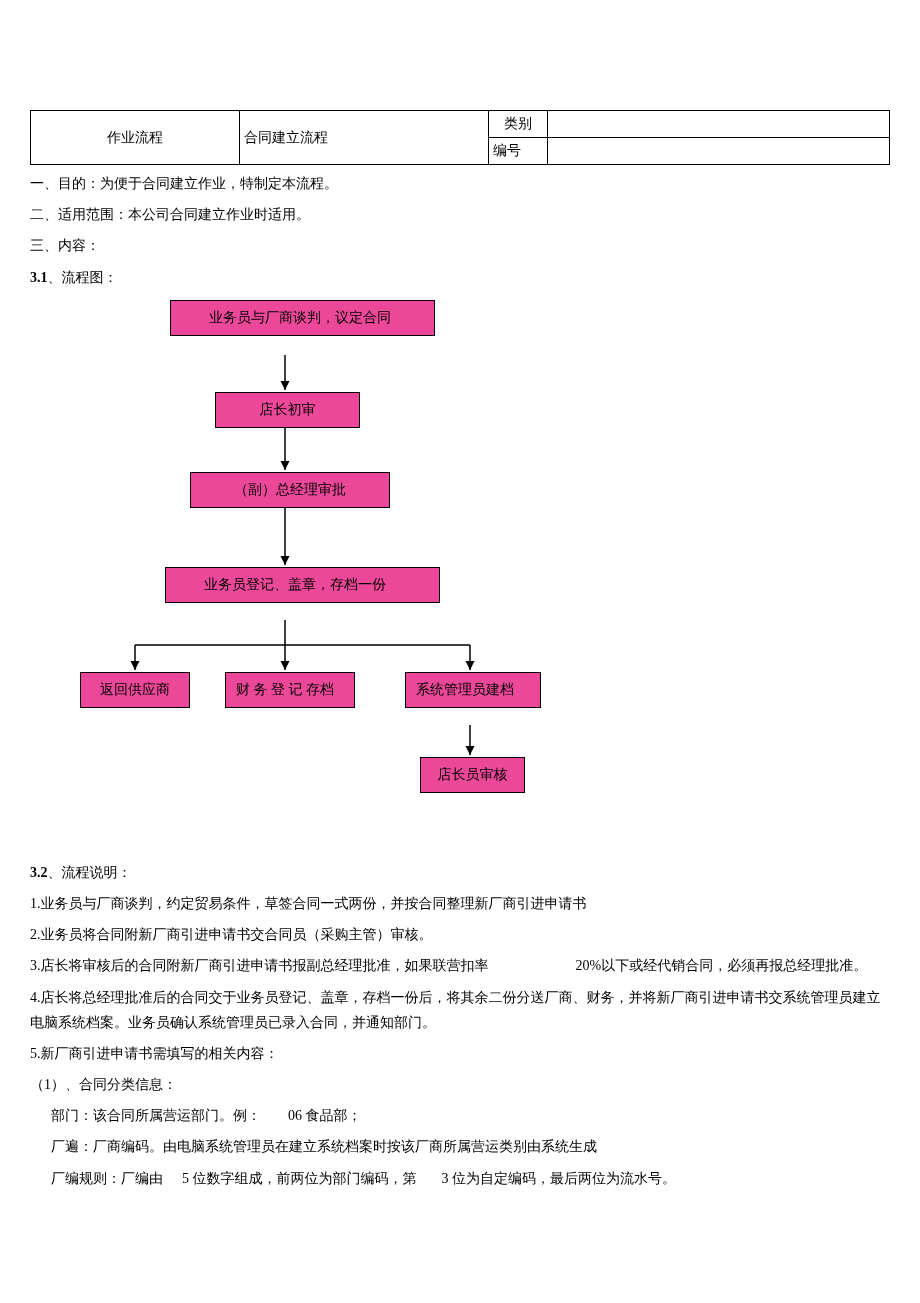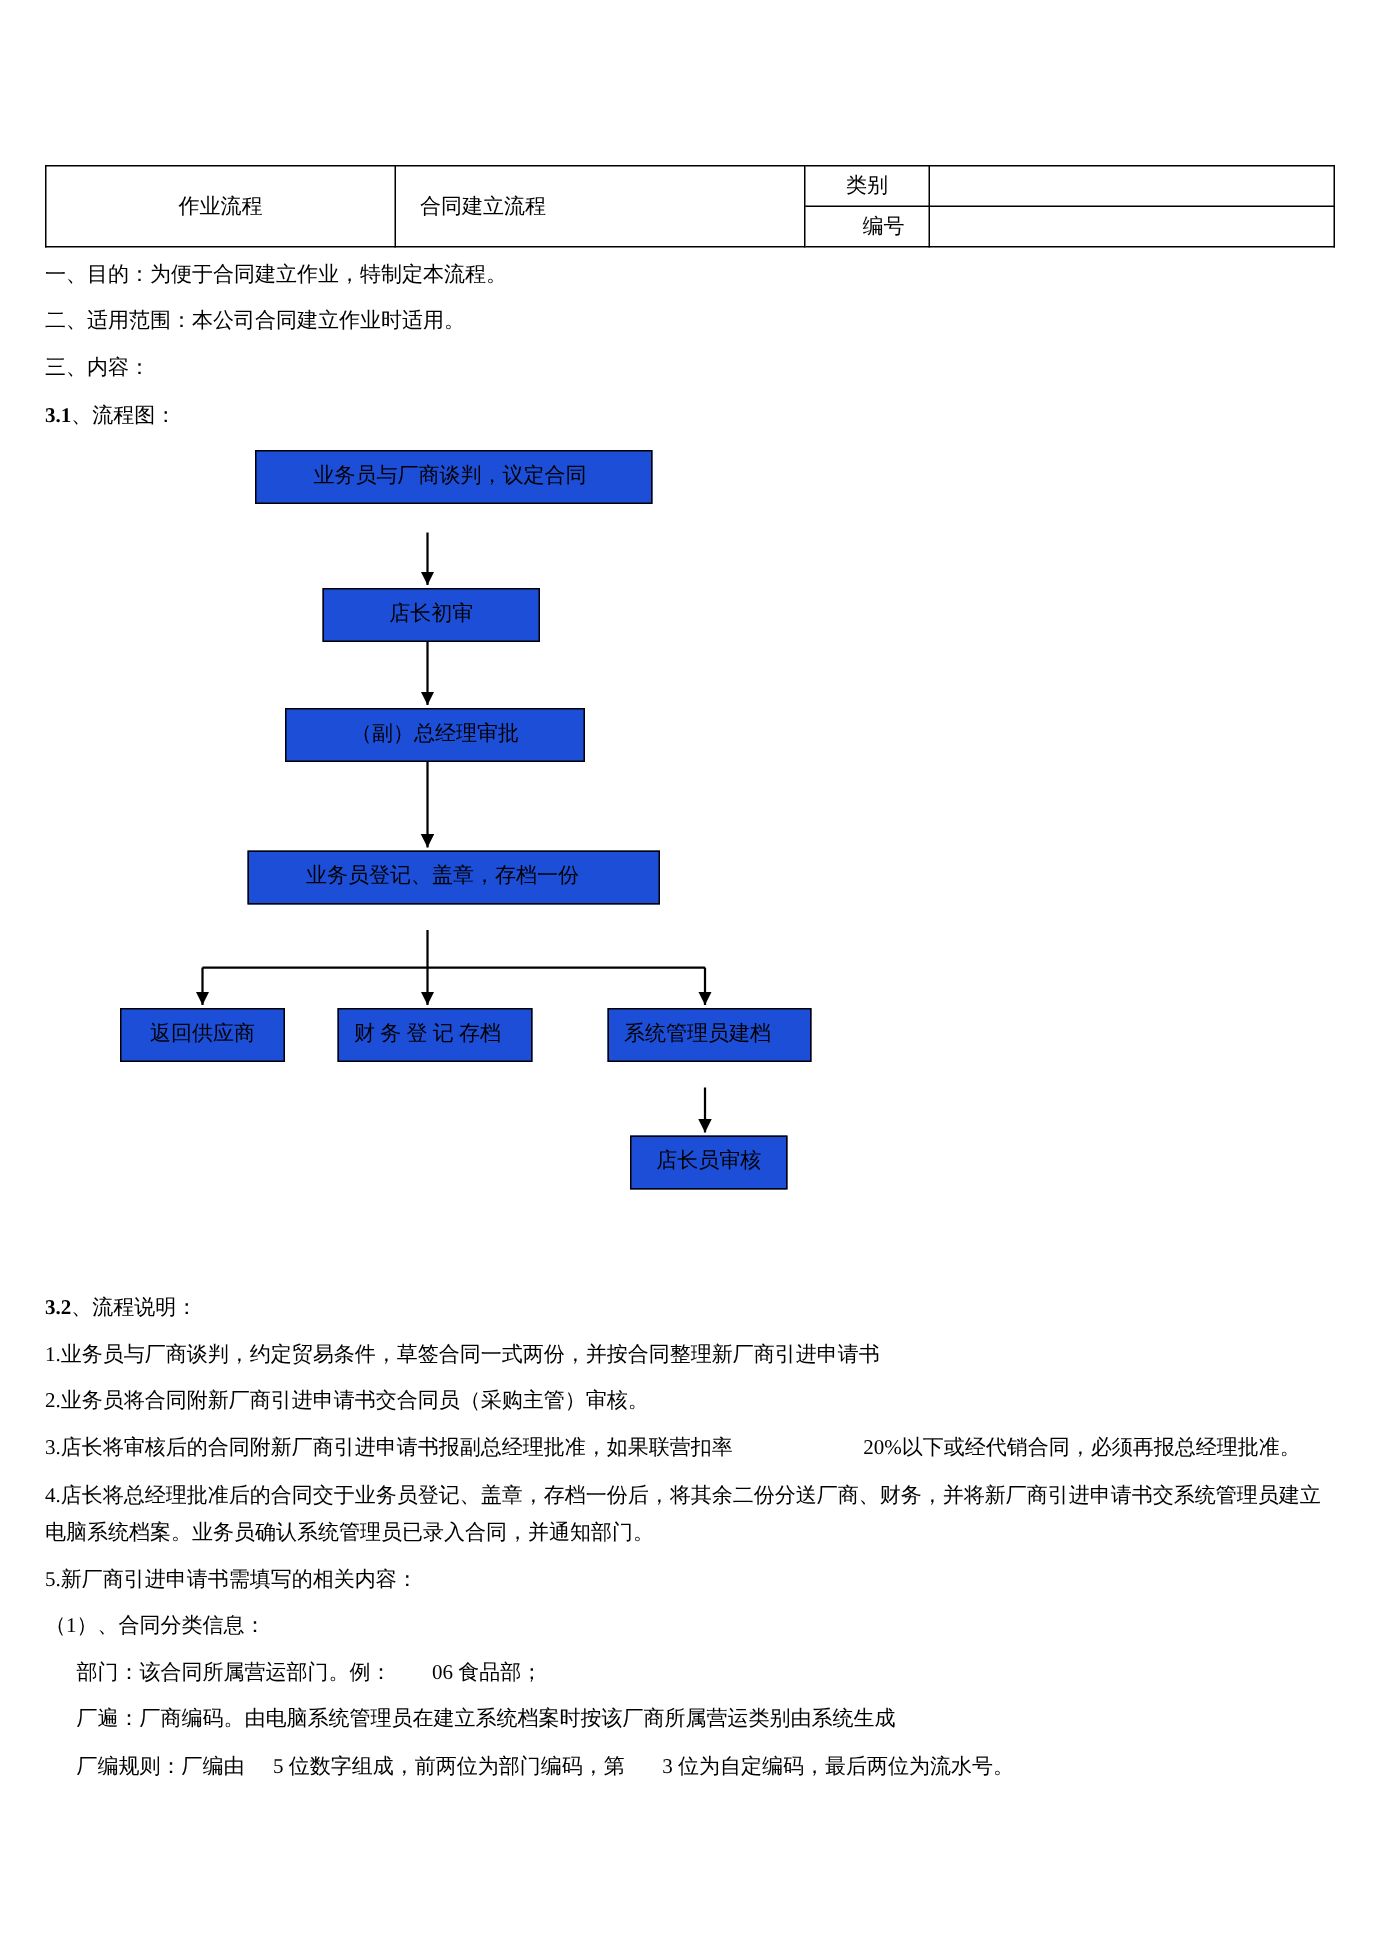--- a/index.html
+++ b/index.html
@@ -14,41 +14,41 @@
   .page {
     padding: 110px 30px 30px 30px;
     box-sizing: border-box;
   }
   table.header-table {
     border-collapse: collapse;
     width: 860px;
   }
   table.header-table td {
     border: 1px solid #000;
-    padding: 4px 16px;
+    padding: 4px 4px;
     font-size: 14px;
     text-align: left;
   }
   .body-text p {
     margin: 6px 0;
     line-height: 1.8;
   }
   .bold { font-weight: bold; }
   .flowchart {
     position: relative;
     width: 500px;
     height: 550px;
     margin-left: 40px;
     margin-top: 10px;
     margin-bottom: 10px;
   }
   .node {
     position: absolute;
     border: 1px solid #000;
-    background: #1d4ed8;
+    background: #ec4899;
     padding: 6px 10px;
     font-size: 14px;
     line-height: 1.6;
     box-sizing: border-box;
   }
   svg.arrows {
     position: absolute;
     left: 0; top: 0;
     width: 500px; height: 550px;
     pointer-events: none;
@@ -62,21 +62,21 @@
 
   <table class="header-table">
     <tbody>
         <tr>
       <td rowspan="2" style="width:200px; text-align:center;">作业流程</td>
       <td rowspan="2" style="width:240px; ">合同建立流程</td>
       <td style="width:50px; text-align:center;">类别</td>
       <td></td>
     </tr>
     <tr>
-      <td style="text-align:right;">编号</td>
+      <td style="text-align:left;">编号</td>
       <td></td>
     </tr>
   </tbody>
     </table>
 
   <div class="body-text">
     <p>一、目的：为便于合同建立作业，特制定本流程。</p>
     <p>二、适用范围：本公司合同建立作业时适用。</p>
     <p>三、内容：</p>
     <p>

